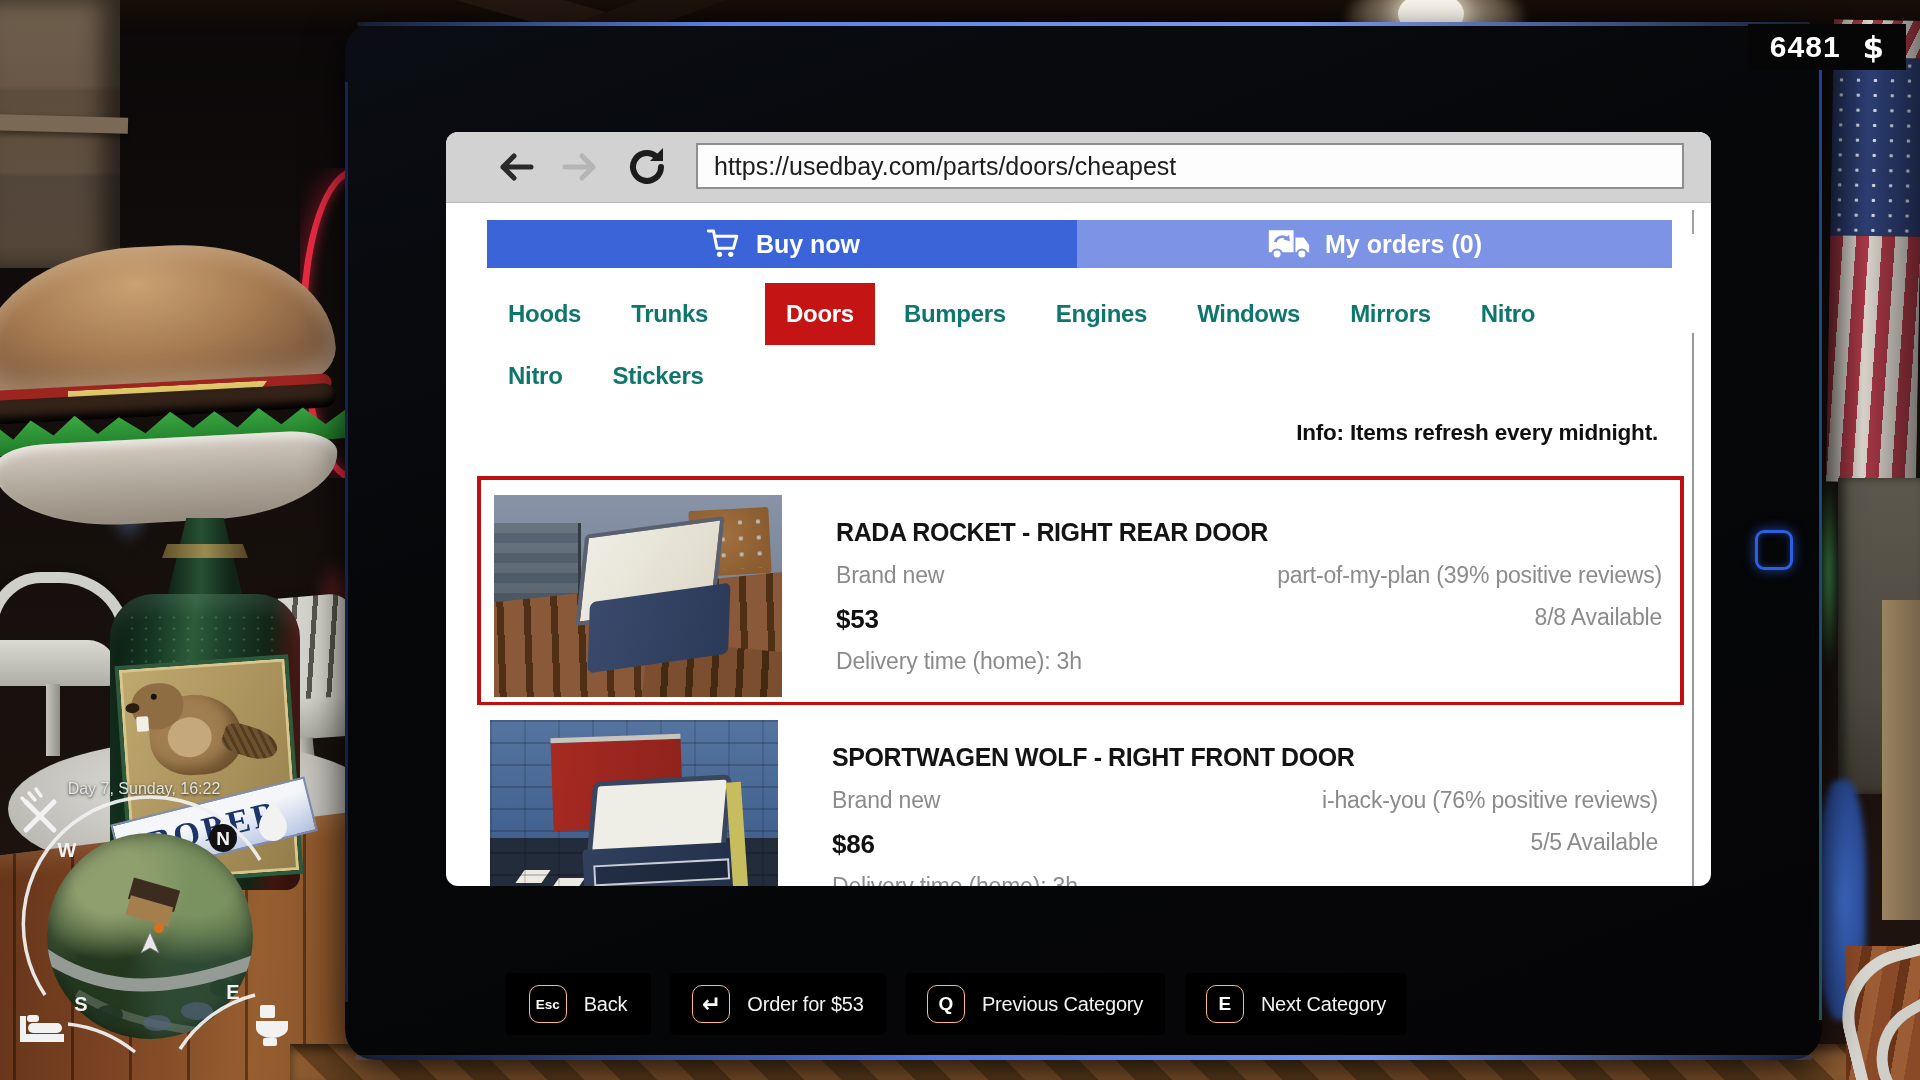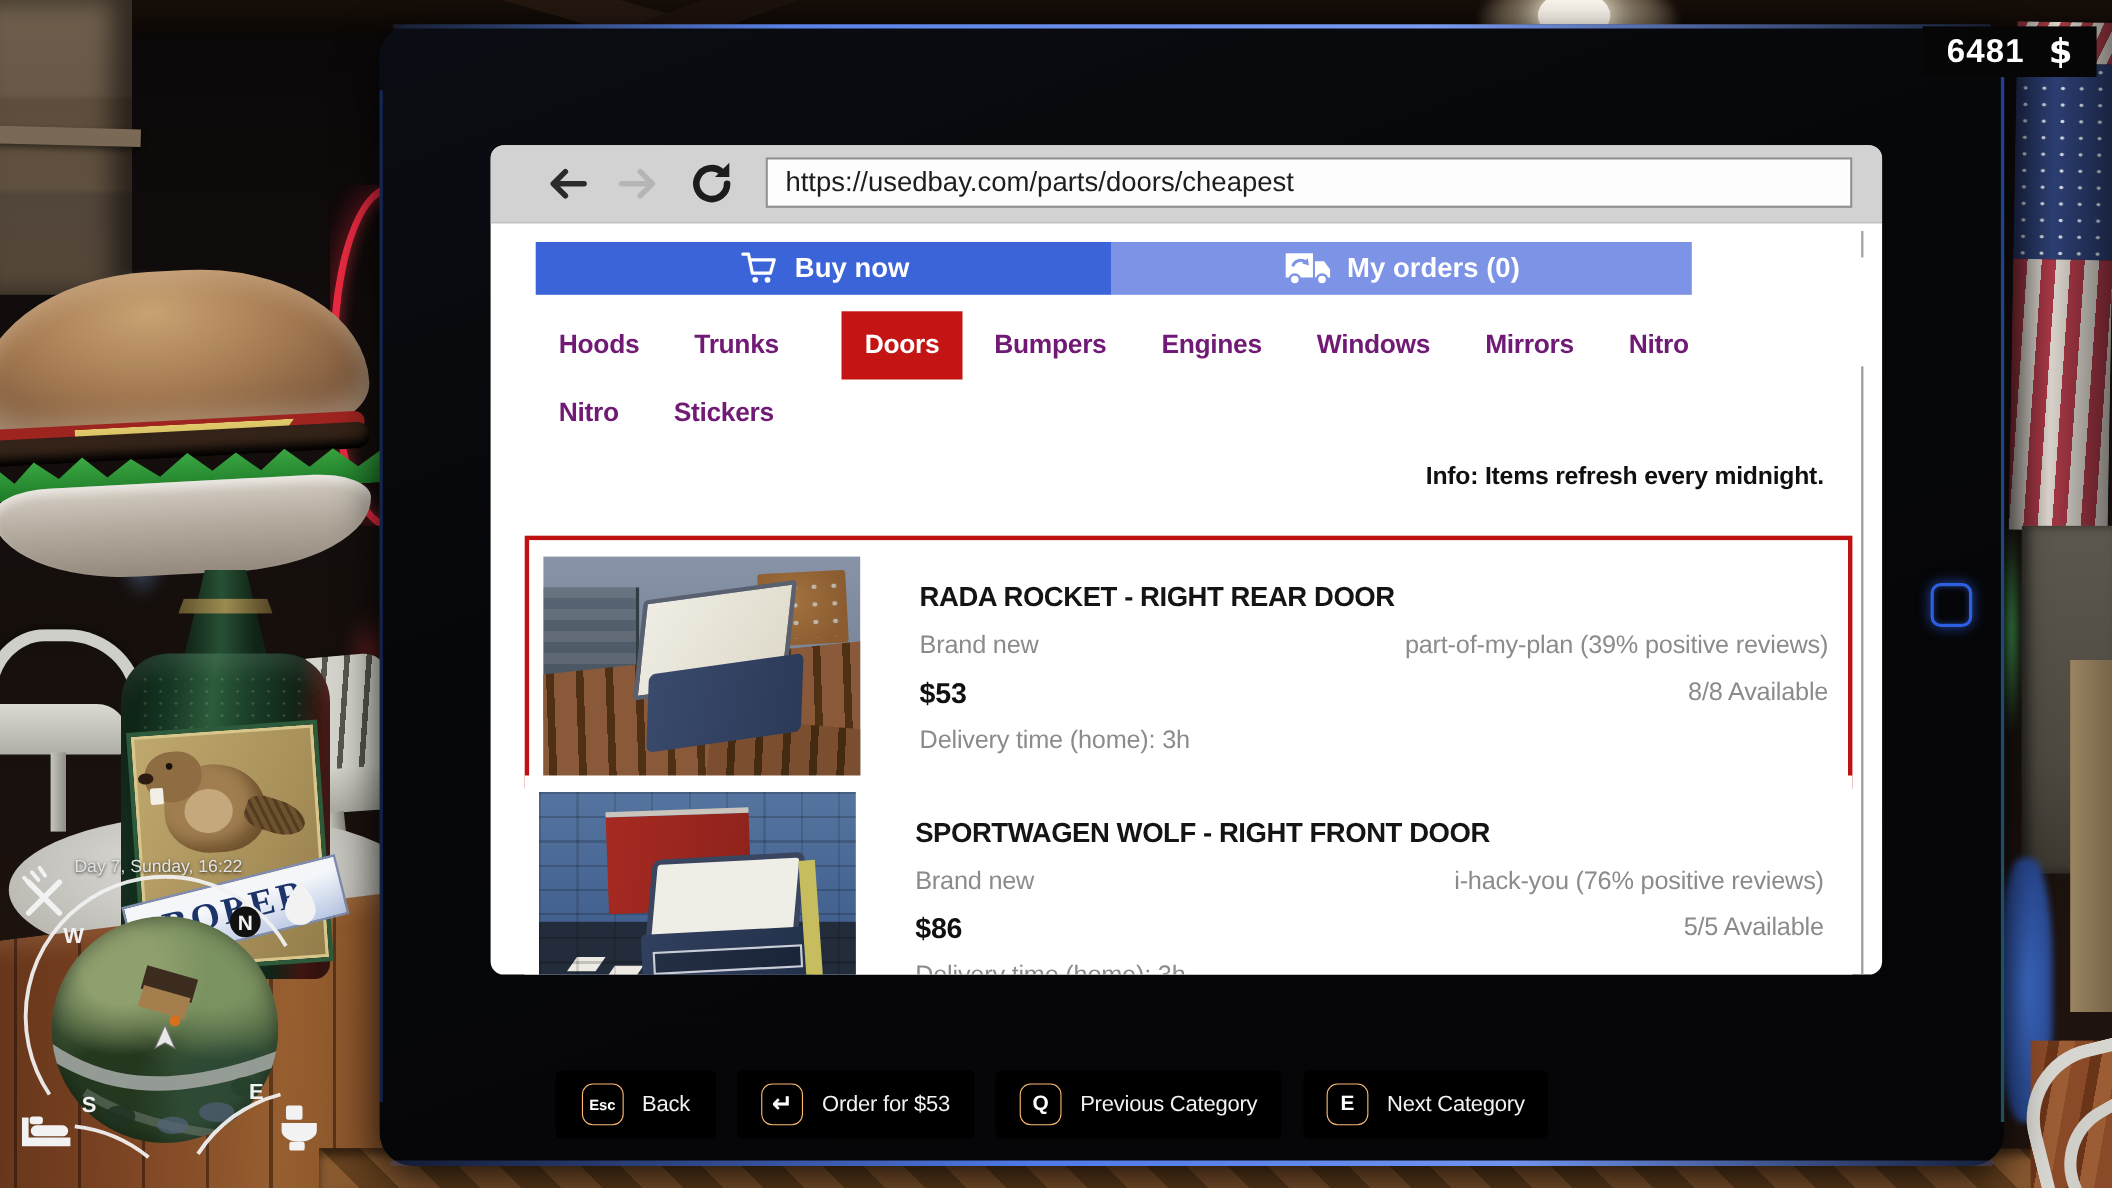--- a/index.html
+++ b/index.html
@@ -142,41 +142,41 @@
   .home-btn{left:1410px;top:508px;width:32px;height:34px;border:3px solid #2d5fe0;border-radius:9px;
             box-shadow:0 0 12px rgba(45,95,224,.7), inset 0 0 6px rgba(45,95,224,.5);}
 
   
   .screen{left:101px;top:110px;width:1265px;height:754px;background:#fff;overflow:hidden;border-radius:12px;}
   .toolbar{left:0;top:0;width:1265px;height:70px;background:#d2d2d2;border-bottom:1px solid #bcbcbc;}
   .navicon{top:13px;width:46px;height:44px;display:flex;align-items:center;justify-content:center;cursor:pointer;}
   .urlbar{left:250px;top:11px;width:988px;height:46px;background:#fdfdfd;border:2px solid #8f8f8f;box-sizing:border-box;
           font-size:25px;color:#1d1d1d;line-height:42px;padding-left:16px;white-space:nowrap;overflow:hidden;}
 
-  .tabs{left:41px;top:88px;width:1051px;height:48px;display:flex;}
+  .tabs{left:41px;top:88px;width:1185px;height:48px;display:flex;}
   .tab{height:48px;display:flex;align-items:center;justify-content:center;gap:14px;color:#fff;
        font-size:25px;font-weight:700;cursor:pointer;}
   .tab-buy{width:590px;background:var(--blue1,#3c64d9);}
   .tab-orders{width:595px;background:var(--blue2,#7d93e5);}
 
   .cats{left:41px;width:1185px;display:flex;gap:8px;}
   .cats1{top:151px;}
   .cats2{top:219px;}
-  .cat{padding:0 21px;height:62px;line-height:62px;font-size:24px;font-weight:700;color:#701a75;cursor:pointer;letter-spacing:-.3px;}
+  .cat{padding:0 21px;height:62px;line-height:62px;font-size:24px;font-weight:700;color:#0f766e;cursor:pointer;letter-spacing:-.3px;}
   .cats2 .cat{height:56px;line-height:50px;}
   .cat.selected{background:var(--red,#c41414);color:#fff;margin-left:28px;}
 
   .info{right:53px;top:288px;font-size:22.5px;font-weight:700;color:#101010;letter-spacing:-.2px;}
 
   .scroll-tick{left:1246px;top:78px;width:2px;height:24px;background:#a0a0a0;}
   .scroll-track{left:1246px;top:201px;width:2px;height:553px;background:#9a9a9a;}
 
   .card{left:31px;width:1207px;height:230px;background:#fff;box-sizing:border-box;cursor:pointer;}
   .card.selected{border:4px solid var(--redborder,#bf1111);}
-  .card1{top:355px;text-decoration:underline;}
+  .card1{top:344px;text-decoration:underline;}
   .card2{top:573px;}
   .thumb{left:13px;top:15px;width:288px;height:202px;overflow:hidden;}
   .itm-title{left:355px;top:38px;font-size:25px;font-weight:700;color:#141414;letter-spacing:-.4px;}
   .itm-row{left:355px;width:826px;display:flex;justify-content:space-between;font-size:23px;color:#8b8b8b;letter-spacing:-.2px;}
   .itm-r2{top:82px;}
   .itm-r3{top:124px;}
   .itm-price{font-size:26px;font-weight:700;color:#101010;}
   .itm-r4{top:168px;}
 
   

